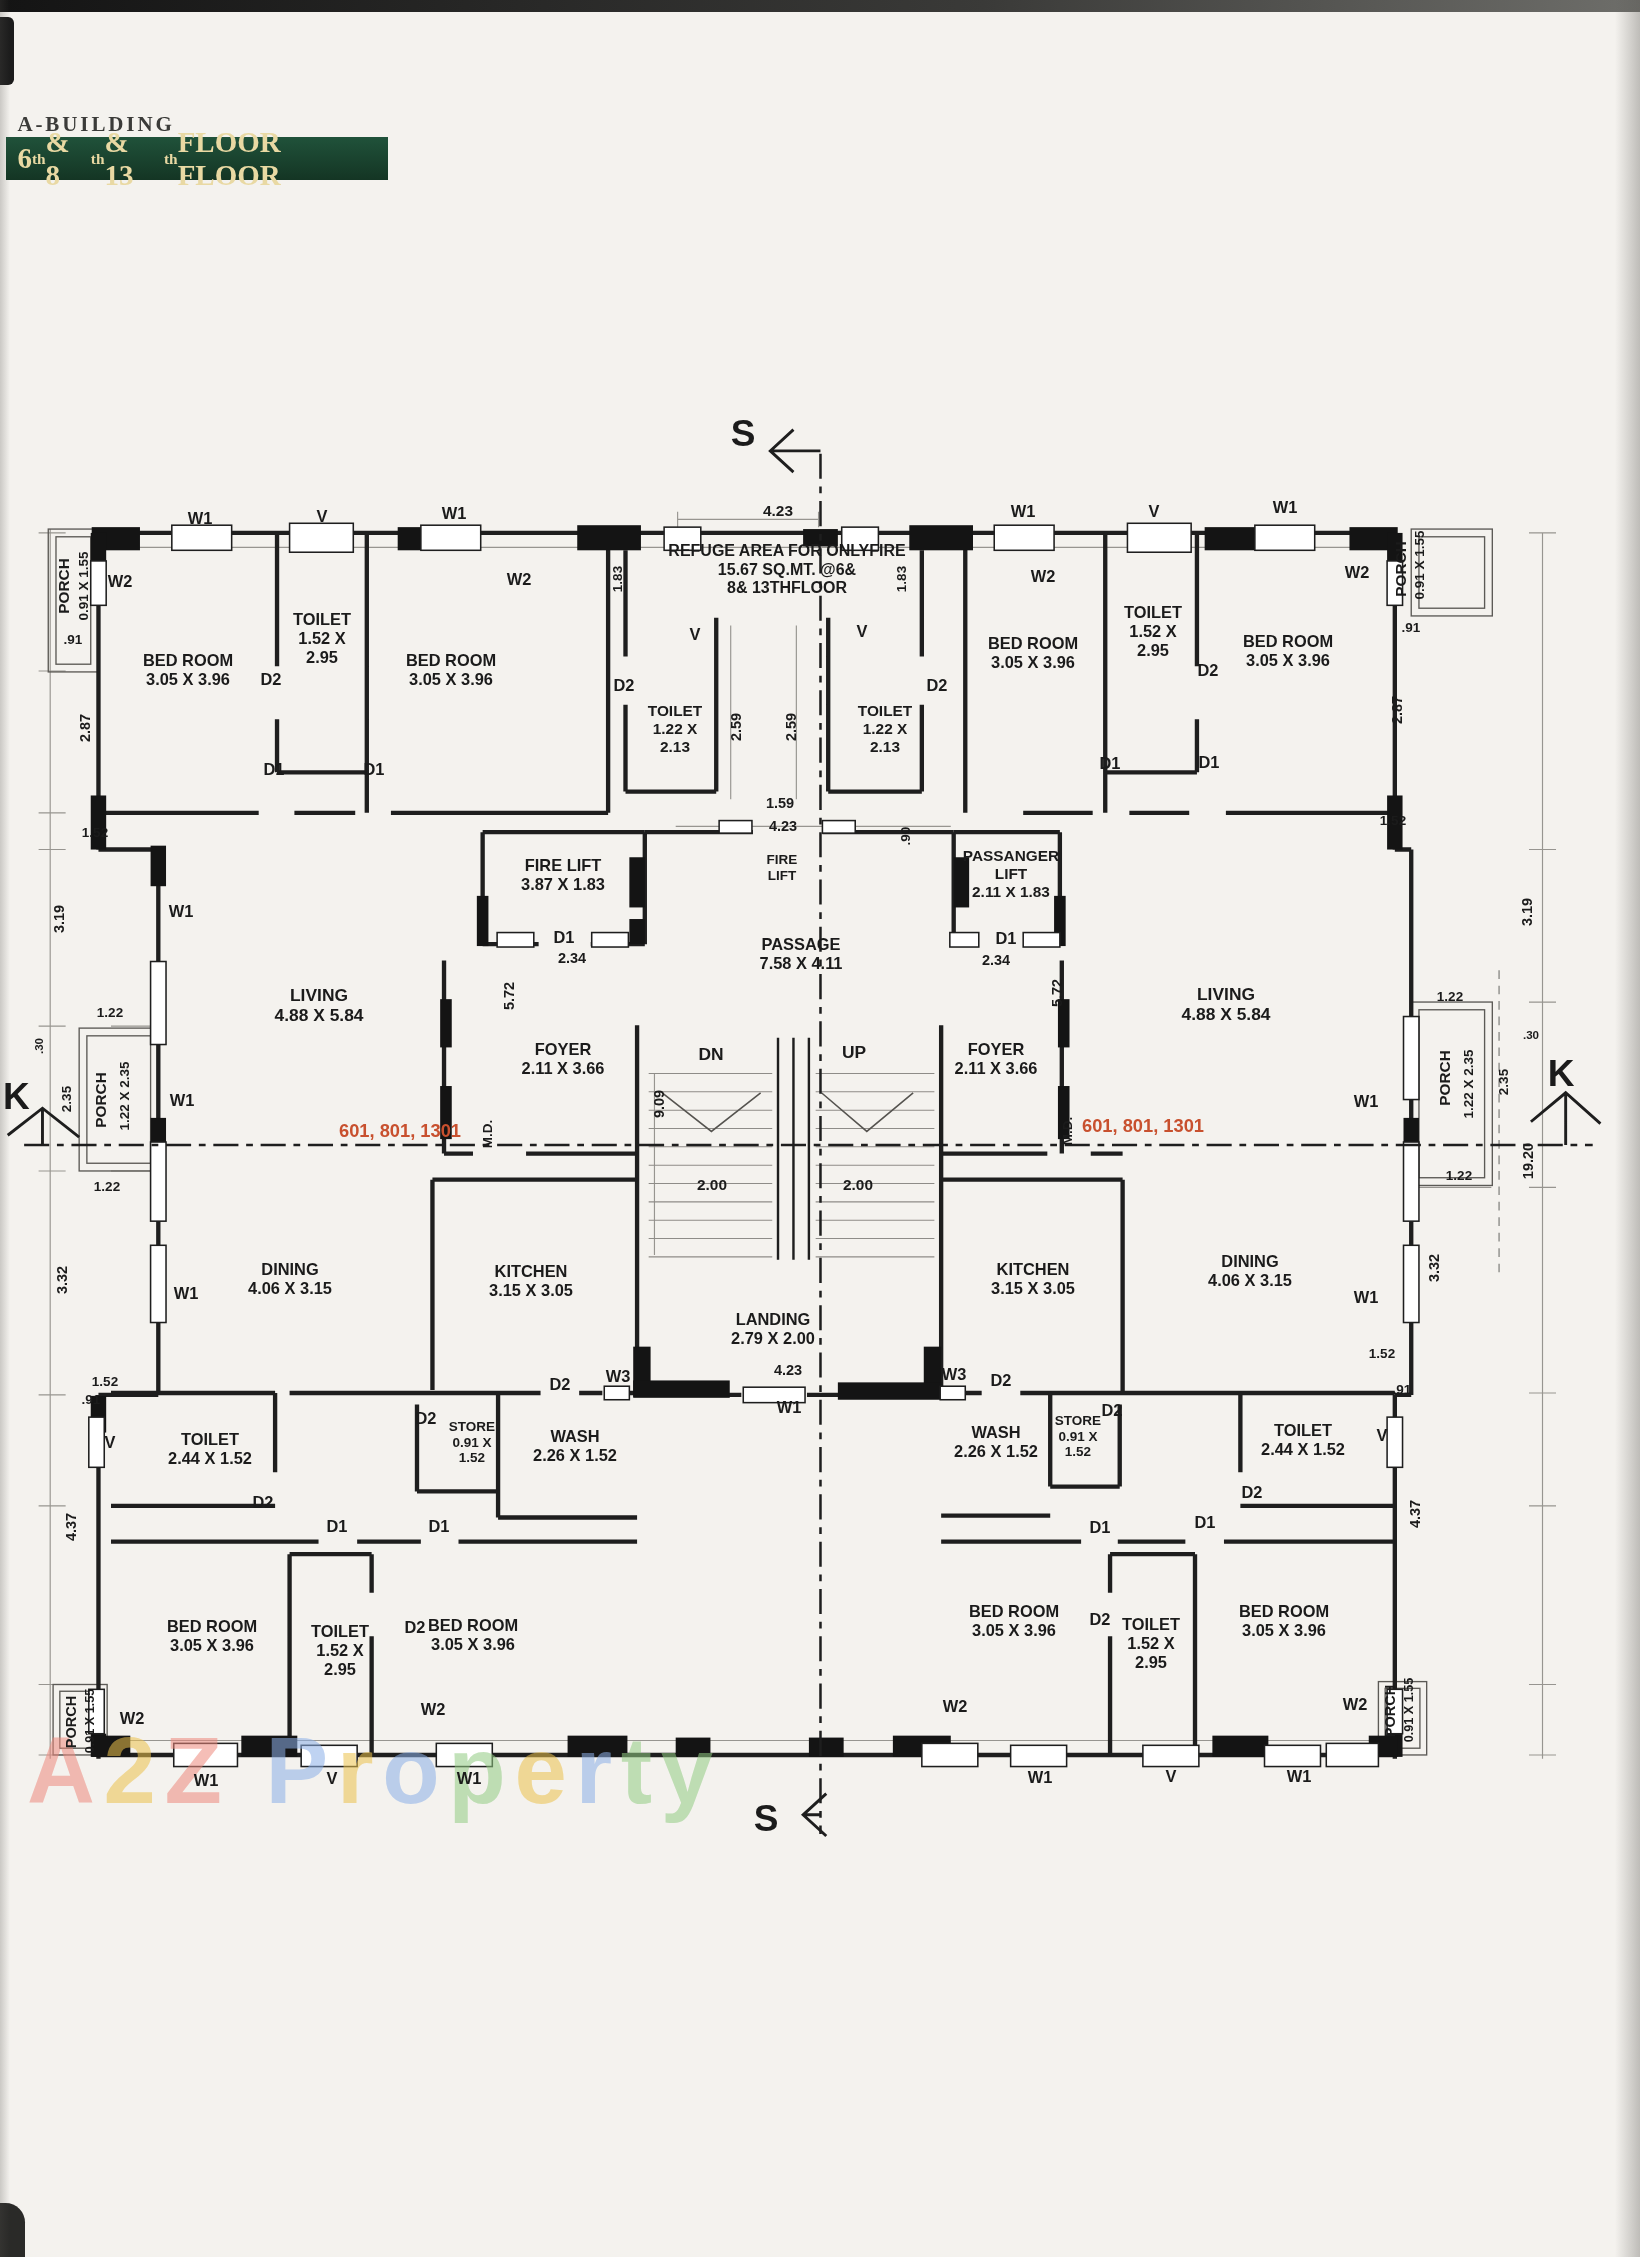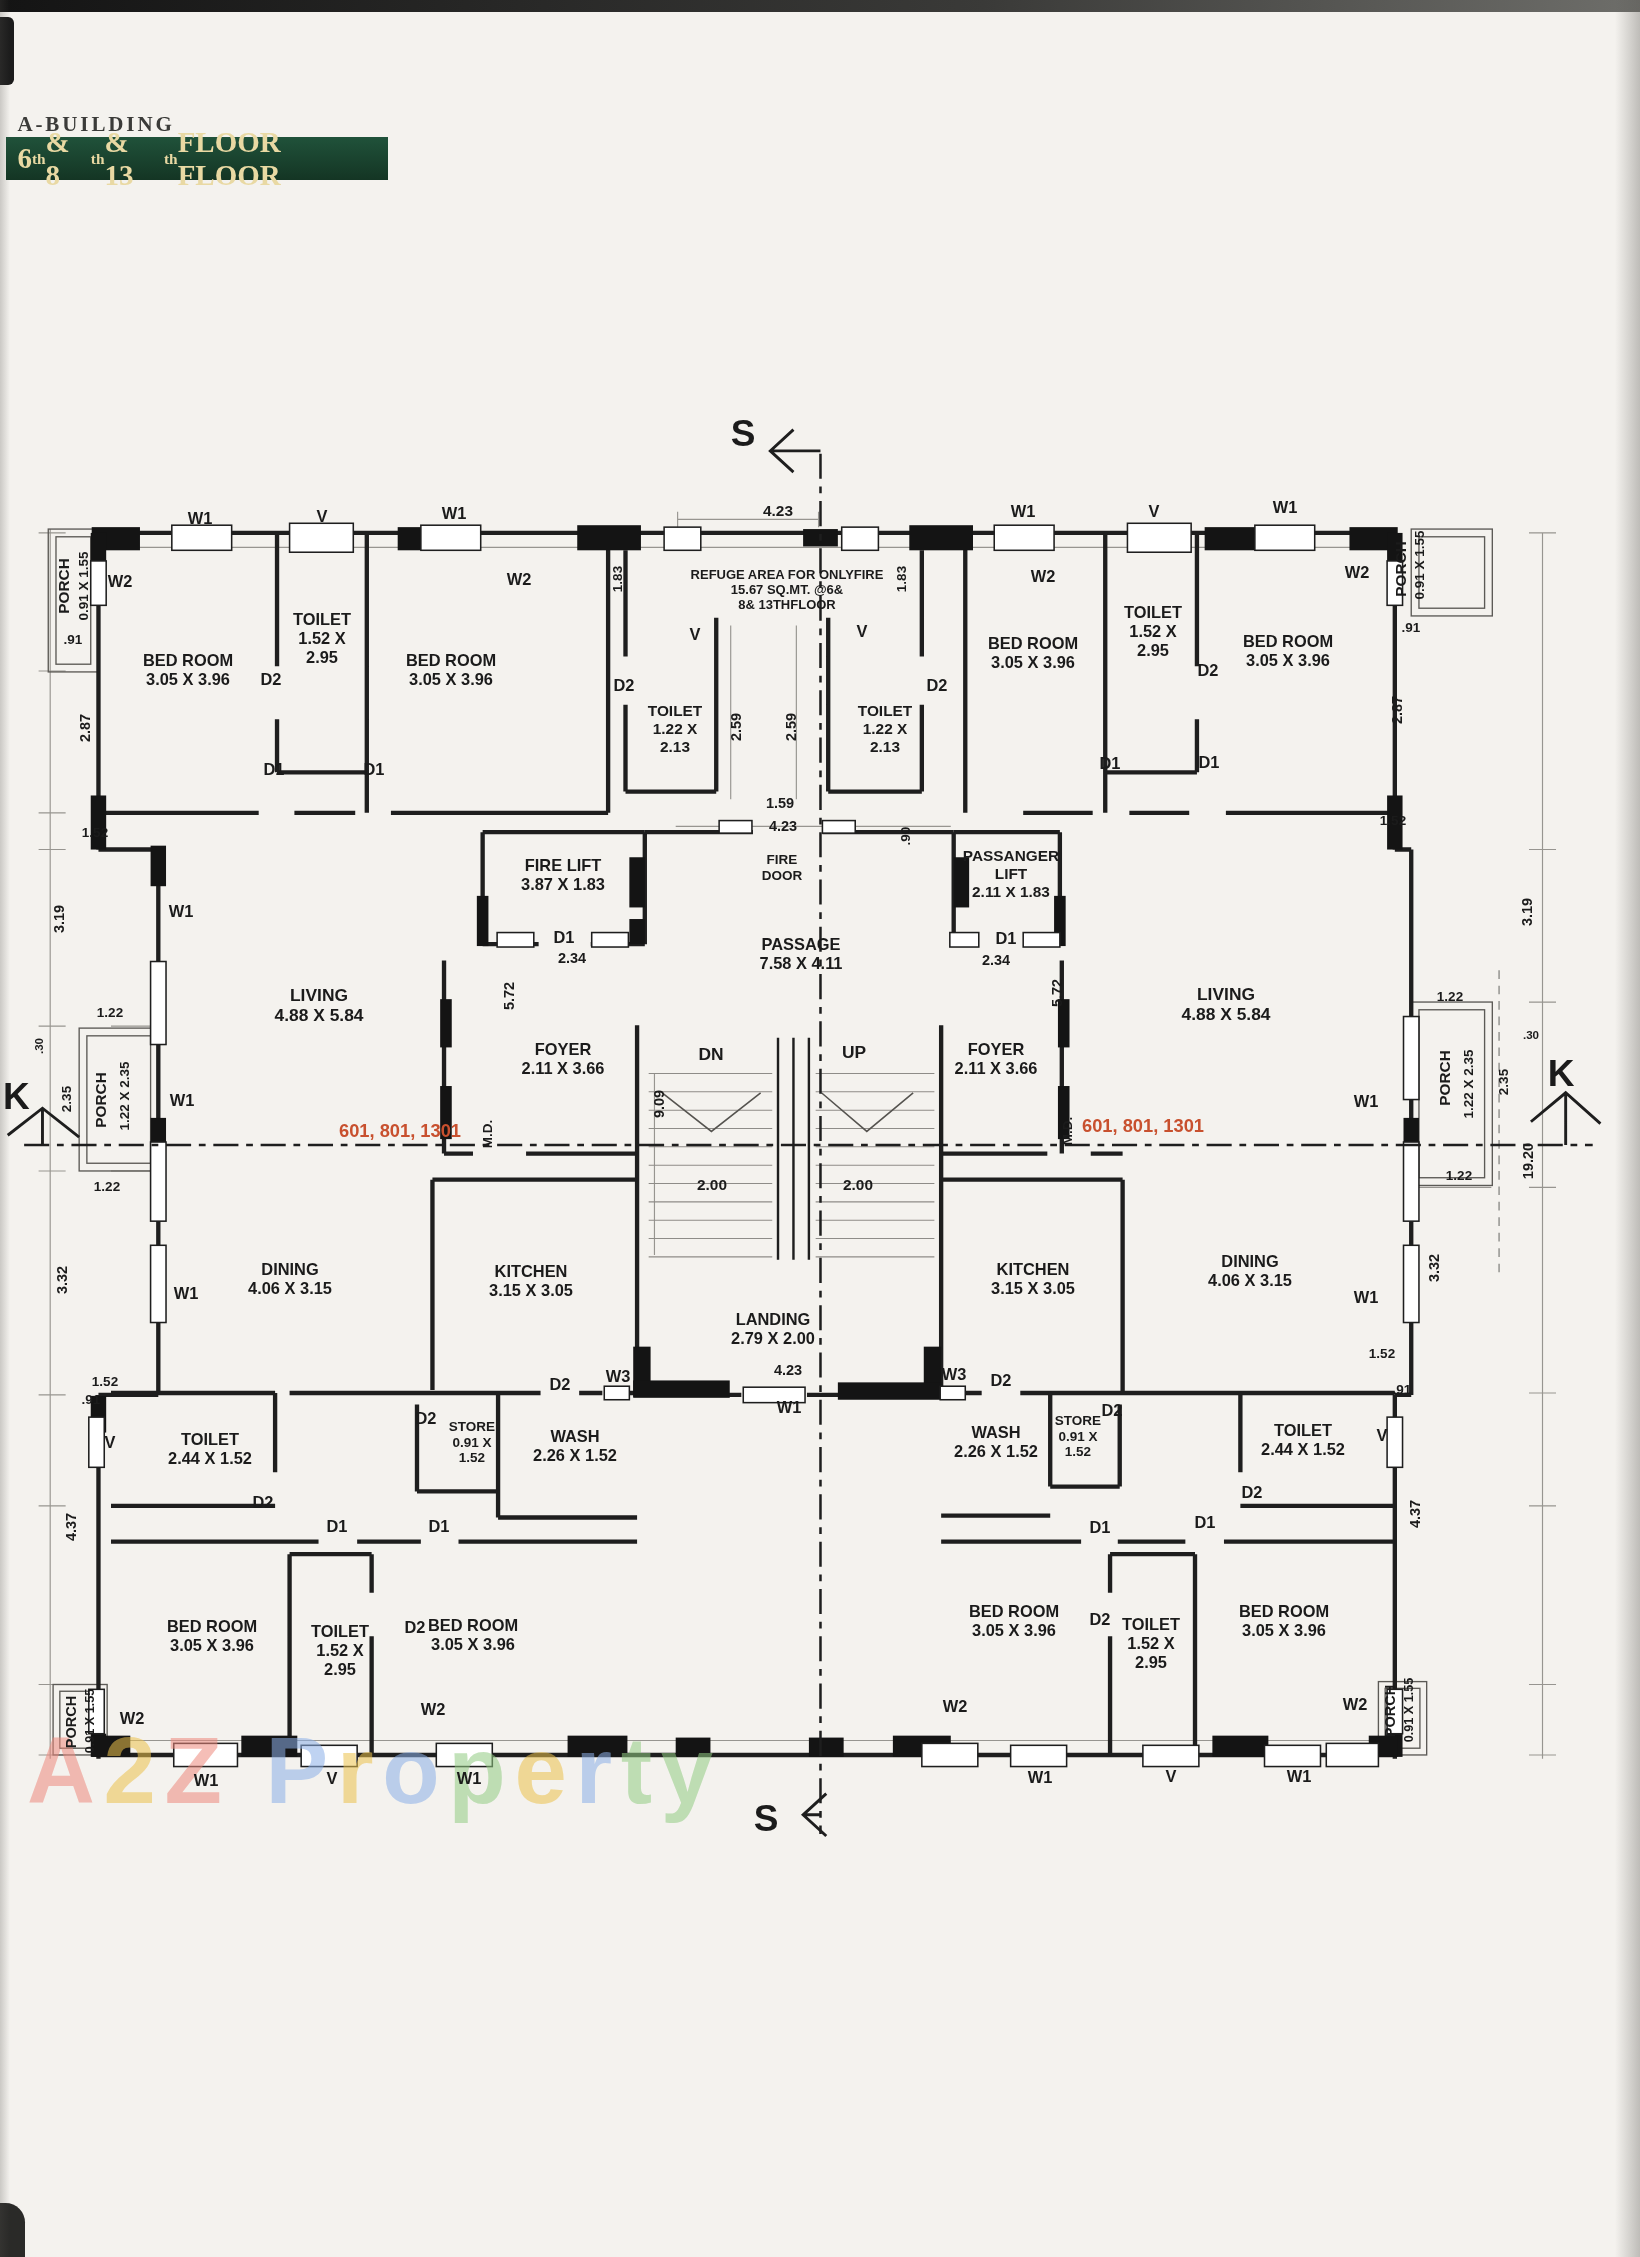--- a/index.html
+++ b/index.html
@@ -234,21 +234,21 @@
       <div class="lbl" style="left: 322px; top: 639px; font-size: 16.4px;">TOILET
 1.52 X
 2.95</div>
       <div class="lbl" style="left: 271px; top: 680px; font-size: 16.4px;">D2</div>
       <div class="lbl" style="left: 451px; top: 670px; font-size: 16.4px;">BED ROOM
 3.05 X 3.96</div>
       <div class="lbl" style="left: 519px; top: 580px; font-size: 16.4px;">W2</div>
       <div class="lbl" style="left: 274px; top: 770px; font-size: 16.4px;">D1</div>
       <div class="lbl" style="left: 374px; top: 770px; font-size: 16.4px;">D1</div>
       <div class="lbl" style="left: 95px; top: 833px; font-size: 13.5px;">1.52</div>
-      <div class="lbl" style="left: 787px; top: 590px; font-size: 13px;">REFUGE AREA FOR ONLYFIRE
+      <div class="lbl" style="left: 787px; top: 570px; font-size: 16px;">REFUGE AREA FOR ONLYFIRE
 15.67 SQ.MT. @6&amp;
 8&amp; 13THFLOOR</div>
       <div class="lbl rot" style="left: 618px; top: 579px; font-size: 13.5px;">1.83</div>
       <div class="lbl rot" style="left: 902px; top: 579px; font-size: 13.5px;">1.83</div>
       <div class="lbl" style="left: 695px; top: 635px; font-size: 16.4px;">V</div>
       <div class="lbl" style="left: 862px; top: 632px; font-size: 16.4px;">V</div>
       <div class="lbl" style="left: 624px; top: 686px; font-size: 16.4px;">D2</div>
       <div class="lbl" style="left: 675px; top: 729px; font-size: 15.4px;">TOILET
 1.22 X
 2.13</div>
@@ -274,21 +274,21 @@
       <div class="lbl rot" style="left: 1401px; top: 569px; font-size: 15.4px;">PORCH</div>
       <div class="lbl rot" style="left: 1420px; top: 565px; font-size: 13.5px;">0.91 X 1.55</div>
       <div class="lbl" style="left: 1411px; top: 628px; font-size: 13.5px;">.91</div>
       <div class="lbl rot" style="left: 1397px; top: 710px; font-size: 14.5px;">2.87</div>
       <div class="lbl" style="left: 1110px; top: 764px; font-size: 16.4px;">D1</div>
       <div class="lbl" style="left: 1209px; top: 763px; font-size: 16.4px;">D1</div>
       <div class="lbl" style="left: 1393px; top: 821px; font-size: 13.5px;">1.52</div>
       <div class="lbl" style="left: 780px; top: 803px; font-size: 14.5px;">1.59</div>
       <div class="lbl" style="left: 783px; top: 826px; font-size: 14.5px;">4.23</div>
       <div class="lbl" style="left: 782px; top: 868px; font-size: 13.5px;">FIRE
-DOOR</div>
+LIFT</div>
       <div class="lbl rot" style="left: 906px; top: 836px; font-size: 13.5px;">.90</div>
       <div class="lbl" style="left: 563px; top: 875px; font-size: 16.4px;">FIRE LIFT
 3.87 X 1.83</div>
       <div class="lbl" style="left: 564px; top: 938px; font-size: 16.4px;">D1</div>
       <div class="lbl" style="left: 572px; top: 958px; font-size: 14.5px;">2.34</div>
       <div class="lbl" style="left: 1001px; top: 874px; font-size: 15.4px; padding-left: 20px;">PASSANGER
 LIFT
 2.11 X 1.83</div>
       <div class="lbl" style="left: 1006px; top: 939px; font-size: 16.4px;">D1</div>
       <div class="lbl" style="left: 996px; top: 960px; font-size: 14.5px;">2.34</div>

